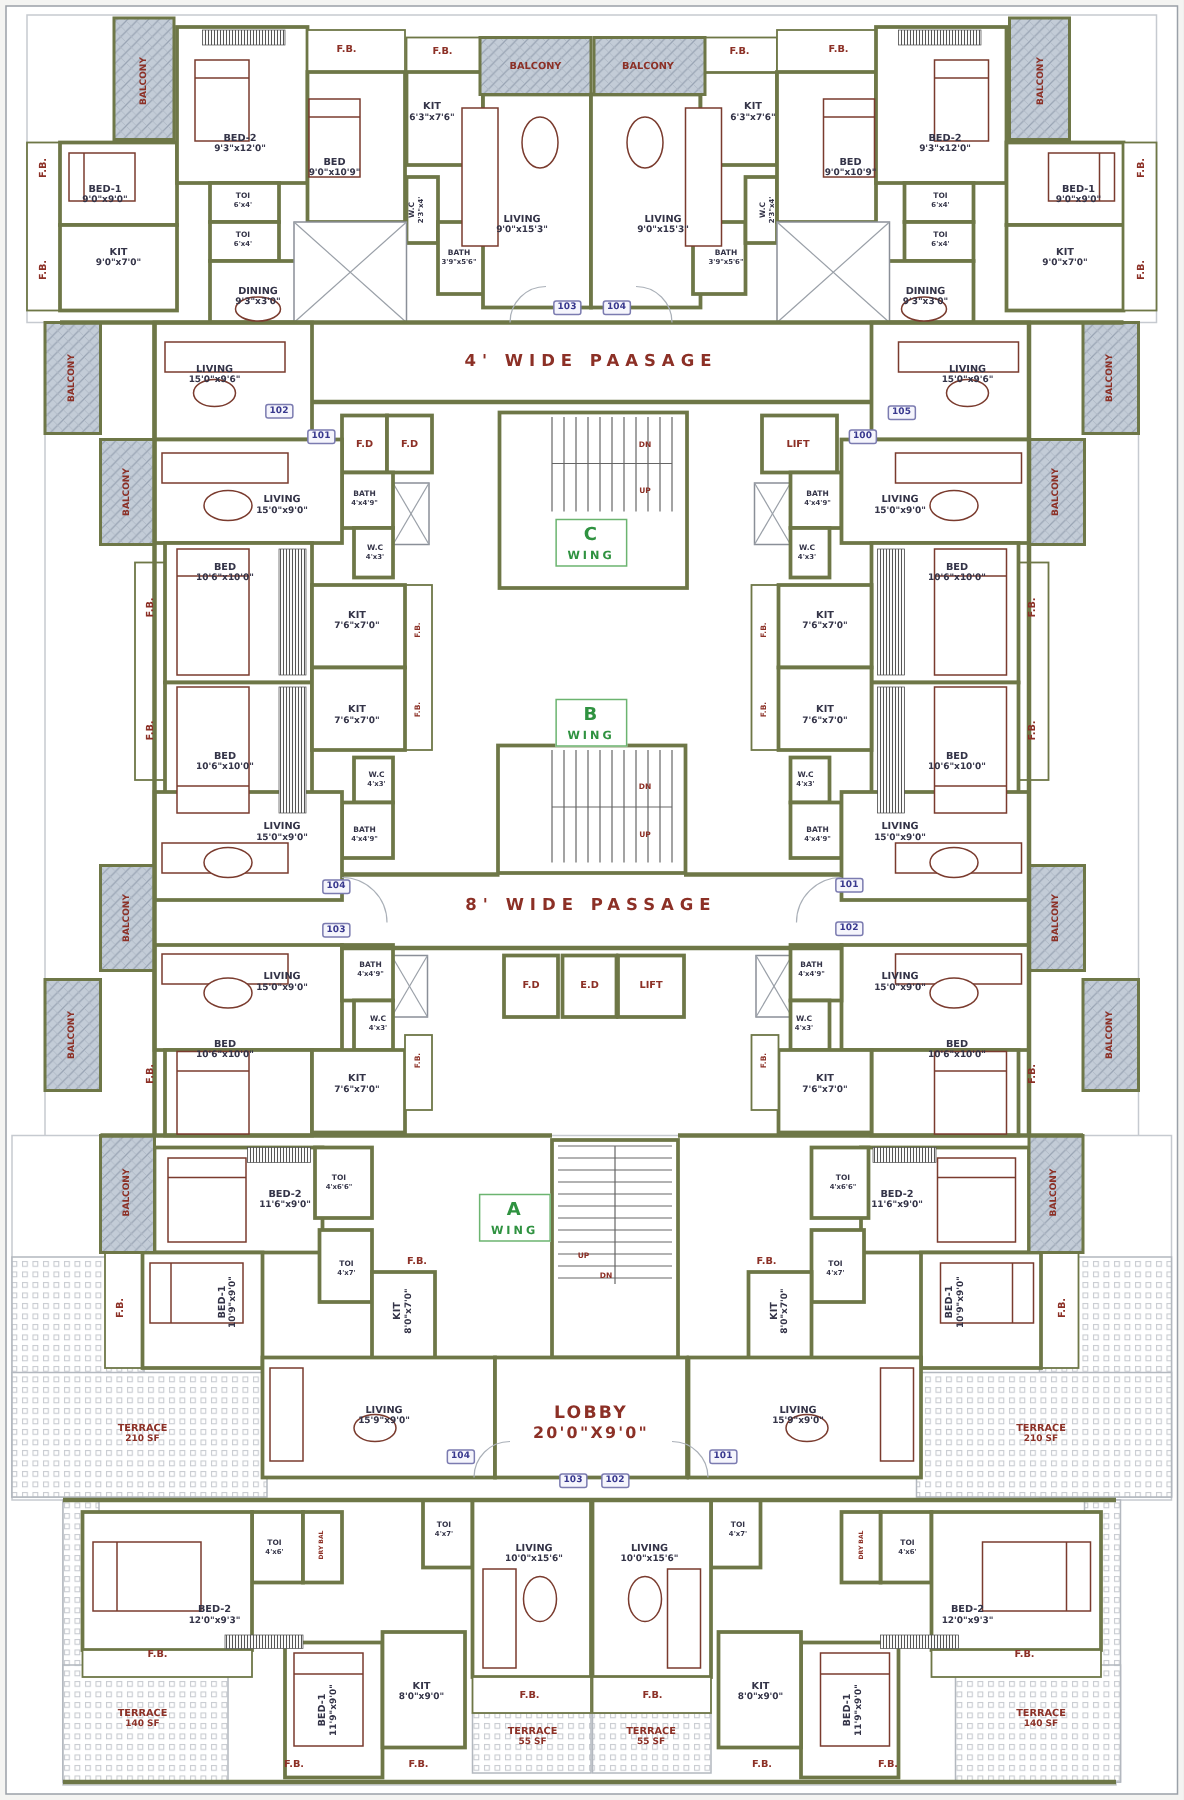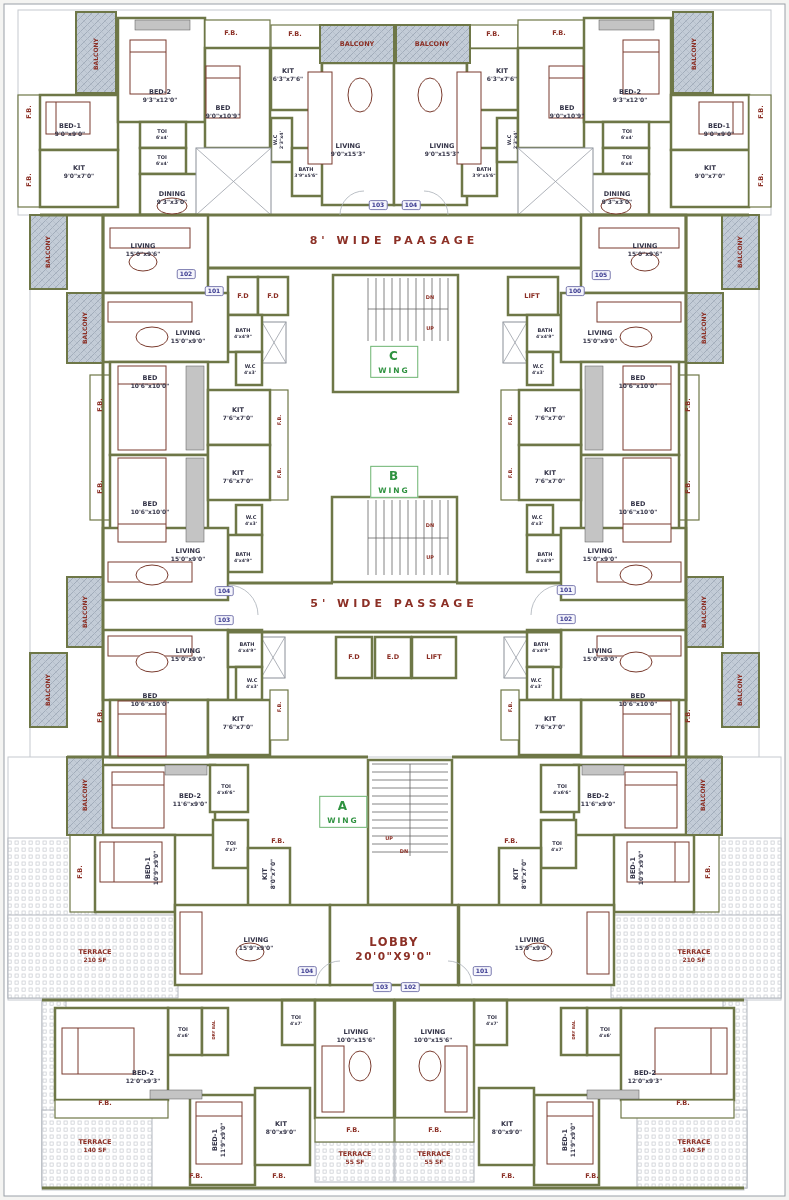--- a/index.html
+++ b/index.html
@@ -392,21 +392,21 @@
       <div class="lbl" style="left: 627px; top: 134px; font-size: 5px;">TOI<div class="d">6'x4'</div></div>
       <div class="lbl" style="left: 627px; top: 160px; font-size: 5px;">TOI<div class="d">6'x4'</div></div>
       <div class="lbl" style="left: 617px; top: 198px;">DINING<div class="d">9'3"x3'0"</div></div>
       <div class="lbl red rot" style="left: 694px; top: 54px; font-size: 6px;">BALCONY</div>
       <div class="lbl" style="left: 719px; top: 130px;">BED-1<div class="d">9'0"x9'0"</div></div>
       <div class="lbl" style="left: 710px; top: 172px;">KIT<div class="d">9'0"x7'0"</div></div>
       <div class="lbl red rot" style="left: 761px; top: 112px;">F.B.</div>
       <div class="lbl red rot" style="left: 761px; top: 180px;">F.B.</div>
       <div class="lbl b-num" style="left: 378px; top: 205px;">103</div>
       <div class="lbl b-num" style="left: 411px; top: 205px;">104</div>
-      <div class="lbl red k-pass" style="left: 394px; top: 241px;">8' WIDE PAASAGE</div>
+      <div class="lbl red k-pass" style="left: 394px; top: 241px;">4' WIDE PAASAGE</div>
       <div class="lbl" style="left: 143px; top: 250px;">LIVING<div class="d">15'0"x9'6"</div></div>
       <div class="lbl" style="left: 645px; top: 250px;">LIVING<div class="d">15'0"x9'6"</div></div>
       <div class="lbl b-num" style="left: 186px; top: 274px;">102</div>
       <div class="lbl b-num" style="left: 214px; top: 291px;">101</div>
       <div class="lbl b-num" style="left: 601px; top: 275px;">105</div>
       <div class="lbl b-num" style="left: 575px; top: 291px;">100</div>
       <div class="lbl red rot" style="left: 48px; top: 252px; font-size: 6px;">BALCONY</div>
       <div class="lbl red rot" style="left: 85px; top: 328px; font-size: 6px;">BALCONY</div>
       <div class="lbl red rot" style="left: 740px; top: 252px; font-size: 6px;">BALCONY</div>
       <div class="lbl red rot" style="left: 704px; top: 328px; font-size: 6px;">BALCONY</div>
@@ -442,21 +442,21 @@
       <div class="lbl" style="left: 537px; top: 520px; font-size: 5px;">W.C<div class="d">4'x3'</div></div>
       <div class="lbl" style="left: 243px; top: 557px; font-size: 5px;">BATH<div class="d">4'x4'9"</div></div>
       <div class="lbl" style="left: 545px; top: 557px; font-size: 5px;">BATH<div class="d">4'x4'9"</div></div>
       <div class="lbl b-wing" style="left: 394px; top: 482px;">B<div class="d">WING</div></div>
       <div class="lbl red" style="left: 430px; top: 525px; font-size: 5px;">DN</div>
       <div class="lbl red" style="left: 430px; top: 557px; font-size: 5px;">UP</div>
       <div class="lbl" style="left: 188px; top: 555px;">LIVING<div class="d">15'0"x9'0"</div></div>
       <div class="lbl" style="left: 600px; top: 555px;">LIVING<div class="d">15'0"x9'0"</div></div>
       <div class="lbl red rot" style="left: 85px; top: 612px; font-size: 6px;">BALCONY</div>
       <div class="lbl red rot" style="left: 704px; top: 612px; font-size: 6px;">BALCONY</div>
-      <div class="lbl red k-pass" style="left: 394px; top: 604px;">5' WIDE PASSAGE</div>
+      <div class="lbl red k-pass" style="left: 394px; top: 604px;">8' WIDE PASSAGE</div>
       <div class="lbl b-num" style="left: 224px; top: 591px;">104</div>
       <div class="lbl b-num" style="left: 224px; top: 620px;">103</div>
       <div class="lbl b-num" style="left: 566px; top: 590px;">101</div>
       <div class="lbl b-num" style="left: 566px; top: 619px;">102</div>
       <div class="lbl red" style="left: 354px; top: 657px;">F.D</div>
       <div class="lbl red" style="left: 393px; top: 657px;">E.D</div>
       <div class="lbl red" style="left: 434px; top: 657px;">LIFT</div>
       <div class="lbl" style="left: 247px; top: 647px; font-size: 5px;">BATH<div class="d">4'x4'9"</div></div>
       <div class="lbl" style="left: 252px; top: 683px; font-size: 5px;">W.C<div class="d">4'x3'</div></div>
       <div class="lbl" style="left: 541px; top: 647px; font-size: 5px;">BATH<div class="d">4'x4'9"</div></div>

